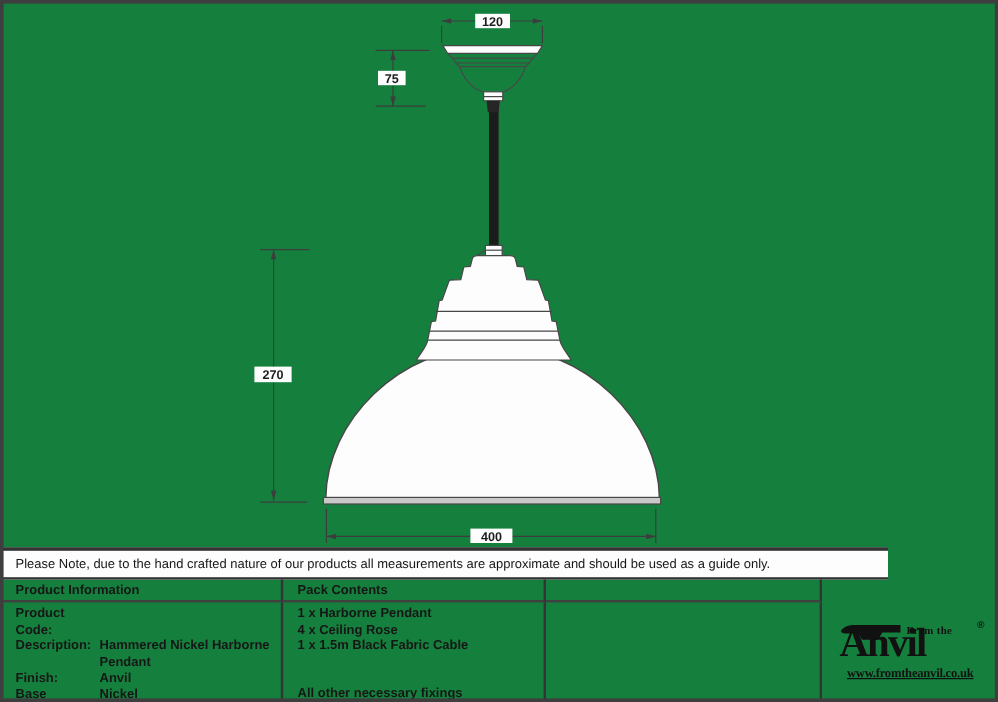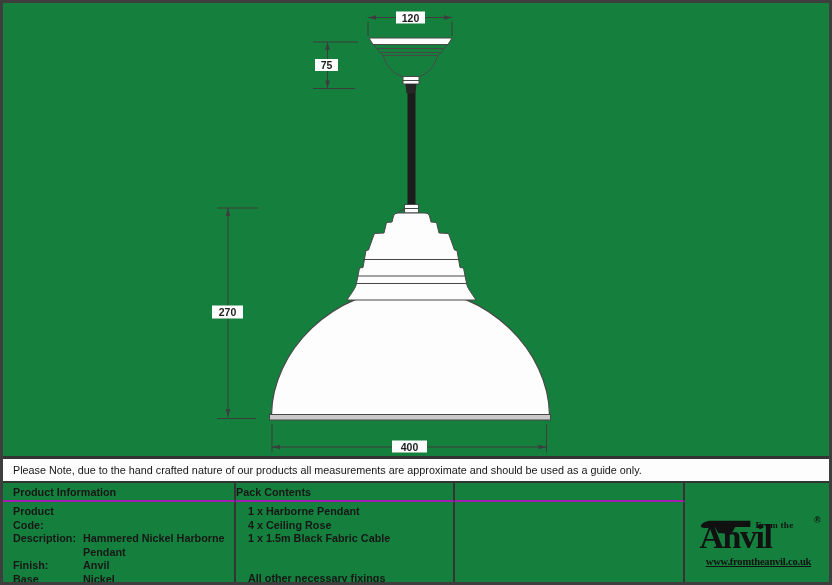--- a/index.html
+++ b/index.html
@@ -4,32 +4,32 @@
 <style>
   html,body{margin:0;padding:0;background:#e8e8e8;}
   .sheet{
     position:relative;width:832px;height:585px;background:#15803d;
     font-family:"Liberation Sans",sans-serif;color:#161616;overflow:hidden;
   }
   .frame{position:absolute;inset:0;border:3px solid #3e3e3e;pointer-events:none;z-index:20;}
   .drawing{position:absolute;left:0;top:0;z-index:1;}
   .dim-label{font-family:"Liberation Sans",sans-serif;font-size:10.5px;font-weight:700;fill:#1d1d1d;}
   .note-bar{
-    position:absolute;left:0;top:456px;width:832px;height:27px;box-sizing:border-box;
+    position:absolute;left:0;top:456px;width:740px;height:27px;box-sizing:border-box;
     border-top:3px solid #343434;border-bottom:2px solid #343434;
     display:flex;align-items:center;padding-left:13px;font-size:10.8px;z-index:2;background:#fdfdfd;
   }
   .spec-table{
     position:absolute;left:0;top:483px;width:832px;height:102px;z-index:2;
     display:grid;grid-template-columns:236px 219px 230px 1fr;grid-template-rows:19px 1fr;
   }
   .cell{box-sizing:border-box;}
-  .head{border-bottom:2px solid #a21caf;font-weight:700;font-size:10.8px;display:flex;align-items:center;}
+  .head{border-bottom:2px solid #404040;font-weight:700;font-size:10.8px;display:flex;align-items:center;}
   .h1{padding-left:13px;border-right:2px solid #343434;}
-  .h2{border-right:2px solid #343434;}
+  .h2{padding-left:12px;border-right:2px solid #343434;}
   .h3{border-right:2px solid #343434;}
   .body-cell{font-size:10.8px;font-weight:700;}
   .b1{border-right:2px solid #343434;padding:3px 4px 0 13px;}
   .b2{border-right:2px solid #343434;padding:3px 4px 0 12px;}
   .b3{border-right:2px solid #343434;}
   .info-row{display:grid;grid-template-columns:70px auto;line-height:13.6px;}
   .pack-item{line-height:13.6px;}
   .pack-footer{margin-top:26px;line-height:13.6px;}
   .logo-cell{grid-row:1/3;grid-column:4;display:flex;align-items:center;justify-content:center;}
   .logo{position:relative;width:122px;}

